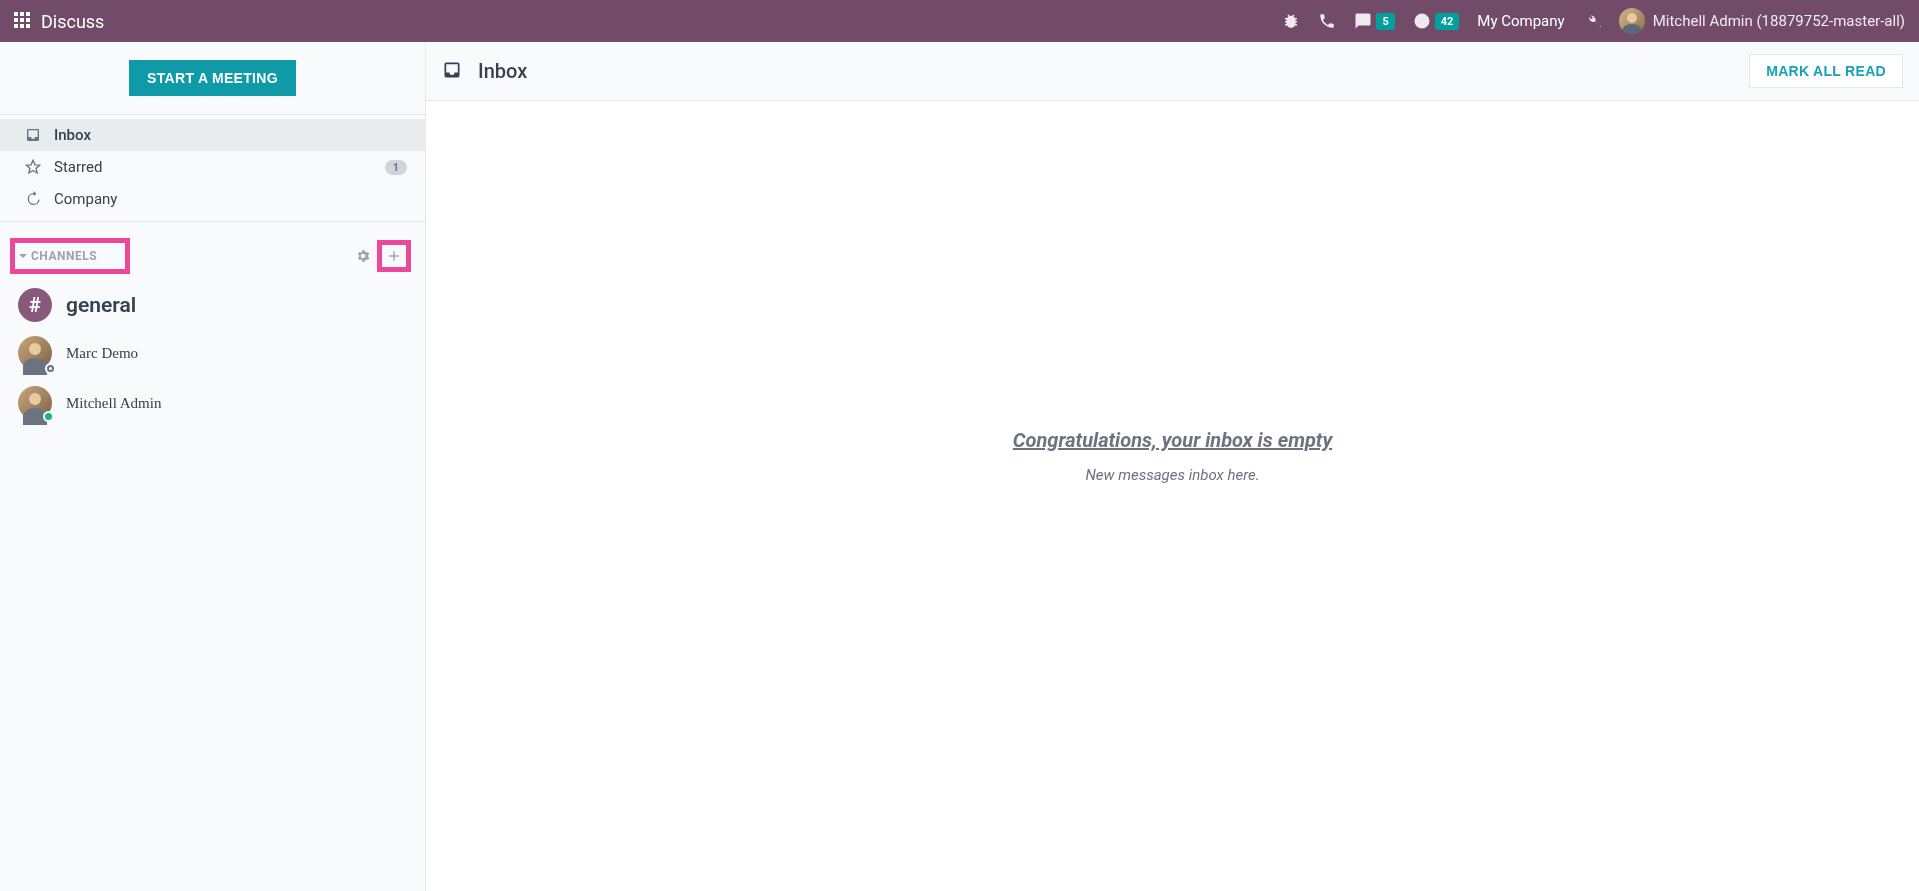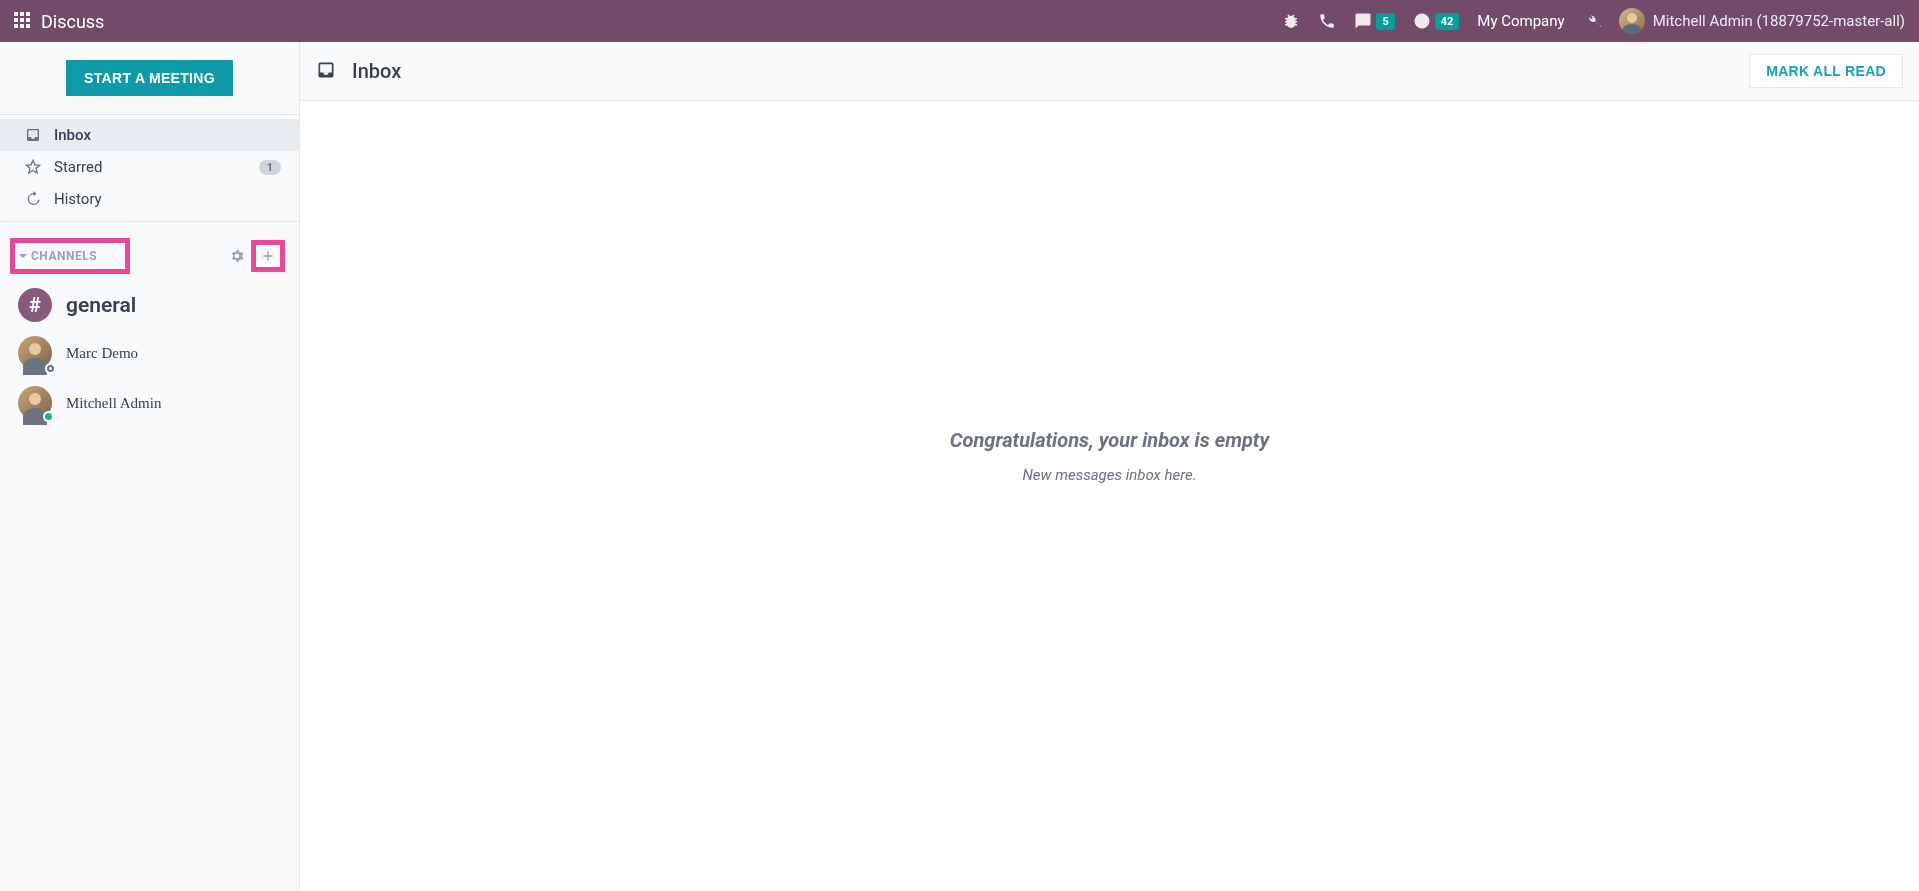--- a/index.html
+++ b/index.html
@@ -26,21 +26,21 @@
   .company-name { font-size: 15px; }
   .avatar-sm { width: 26px; height: 26px; border-radius: 50%; background: linear-gradient(135deg,#d9b38c,#8b6f47); display: inline-block; position: relative; overflow: hidden; }
   .avatar-head { position:absolute; top:5px; left:8px; width:10px; height:10px; border-radius:50%; background:#e8c9a0; }
   .avatar-body { position:absolute; bottom:-4px; left:3px; width:20px; height:14px; border-radius:50% 50% 0 0; background:#5a6978; }
   .user-name { font-size: 15px; }
 
   
   .app { flex: 1; display: flex; overflow: hidden; }
 
   
-  .sidebar { width: 300px; background: #f9fafb; border-right: 1px solid #e5e7eb; display: flex; flex-direction: column; }
+  .sidebar { width: 426px; background: #f9fafb; border-right: 1px solid #e5e7eb; display: flex; flex-direction: column; }
   .start-meeting-wrap { display: flex; justify-content: center; padding: 18px 0; border-bottom: 1px solid #e5e7eb; }
   .btn-teal { background: #0e9aa7; color: #fff; border: none; padding: 10px 18px; font-weight: 700; font-size: 14px; cursor: pointer; letter-spacing: 0.3px; }
 
   .mailbox-list { padding-top: 4px; border-bottom: 1px solid #e5e7eb; padding-bottom: 6px; }
   .mailbox-item { display: flex; align-items: center; padding: 7px 18px 7px 24px; cursor: pointer; gap: 12px; color: #374151; }
   .mailbox-item.active { background: #e9ecef; font-weight: 500; }
   .mailbox-item .mi-icon { width: 18px; display: flex; justify-content: center; color: #6b7280; }
   .mailbox-item .mi-icon svg { width: 16px; height: 16px; fill: currentColor; }
   .mailbox-item .mi-label { flex: 1; font-size: 15px; }
   .count-badge { background: #d1d5db; color: #6b7280; border-radius: 999px; font-size: 11px; font-weight: 700; padding: 1px 8px; }
@@ -73,21 +73,21 @@
 
   
   .content { flex: 1; display: flex; flex-direction: column; background: #fff; }
   .content-header { display: flex; align-items: center; padding: 12px 16px; border-bottom: 1px solid #e5e7eb; background:#f9fafb; }
   .content-header .ch-icon { margin-right: 16px; color: #374151; }
   .content-header .ch-icon svg { width: 20px; height: 20px; fill: currentColor; }
   .content-title { font-size: 20px; font-weight: 500; color: #374151; flex: 1; }
   .btn-light { background: #fff; border: 1px solid #e5e7eb; color: #17a2b8; padding: 8px 16px; font-weight: 700; font-size: 14px; cursor: pointer; letter-spacing: 0.3px; }
 
   .empty-state { flex: 1; display: flex; flex-direction: column; align-items: center; justify-content: center; gap: 14px; padding-bottom: 80px; }
-  .empty-title { font-size: 20px; font-weight: 700; font-style: italic; color: #6b7280; }
+  .empty-title { font-size: 20px; font-weight: 700; font-style: italic; color: #6b7280; text-decoration: underline; }
   .empty-sub { font-size: 15px; font-style: italic; color: #6b7280; }
 </style>
 </head>
 <body>
 
 <div class="topnav">
   <div class="topnav-left">
     <div class="apps-icon">
       <span></span>
         <span></span>
@@ -164,21 +164,21 @@
         </span>
         <span class="mi-label">Starred</span>
         <span class="count-badge">1</span>
       </div>
       <div class="mailbox-item">
         <span class="mi-icon">
           <svg viewBox="0 0 24 24">
               <path d="M13 3a9 9 0 1 0 8.94 10H19.9A7 7 0 1 1 13 5v3l4-4-4-4v3z"></path>
             </svg>
         </span>
-        <span class="mi-label">History</span>
+        <span class="mi-label">Company</span>
       </div>
     </div>
 
     <div class="section-header" style="padding-top:16px;">
       <span class="hl-box hl-channels-label">
         <span class="section-caret">
           <svg viewBox="0 0 10 10">
               <path d="M1 3l4 4 4-4z"></path>
             </svg>
         </span>

